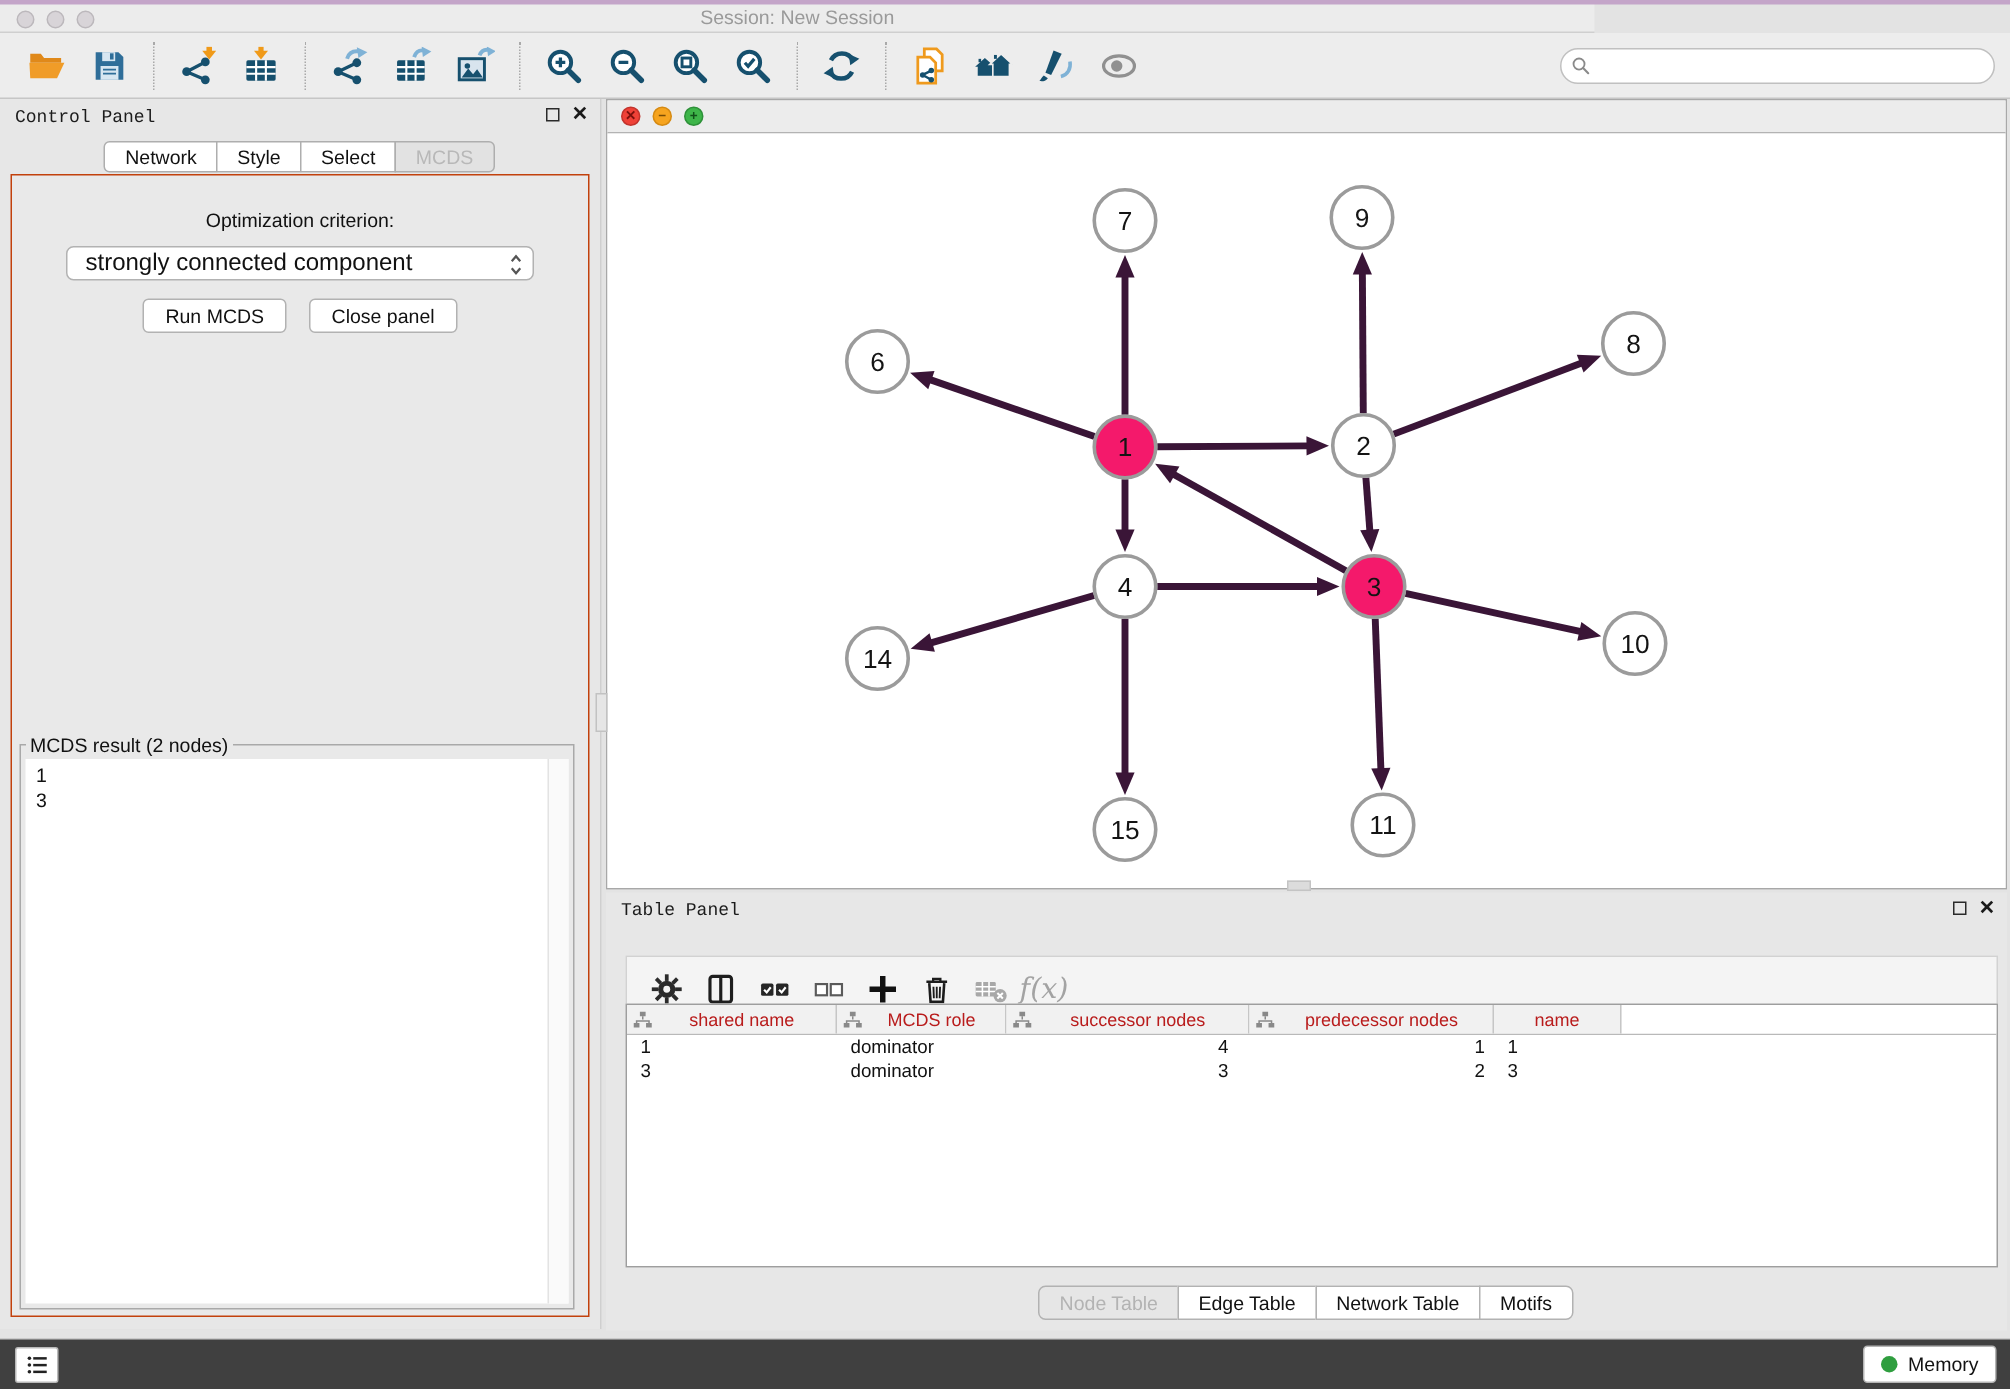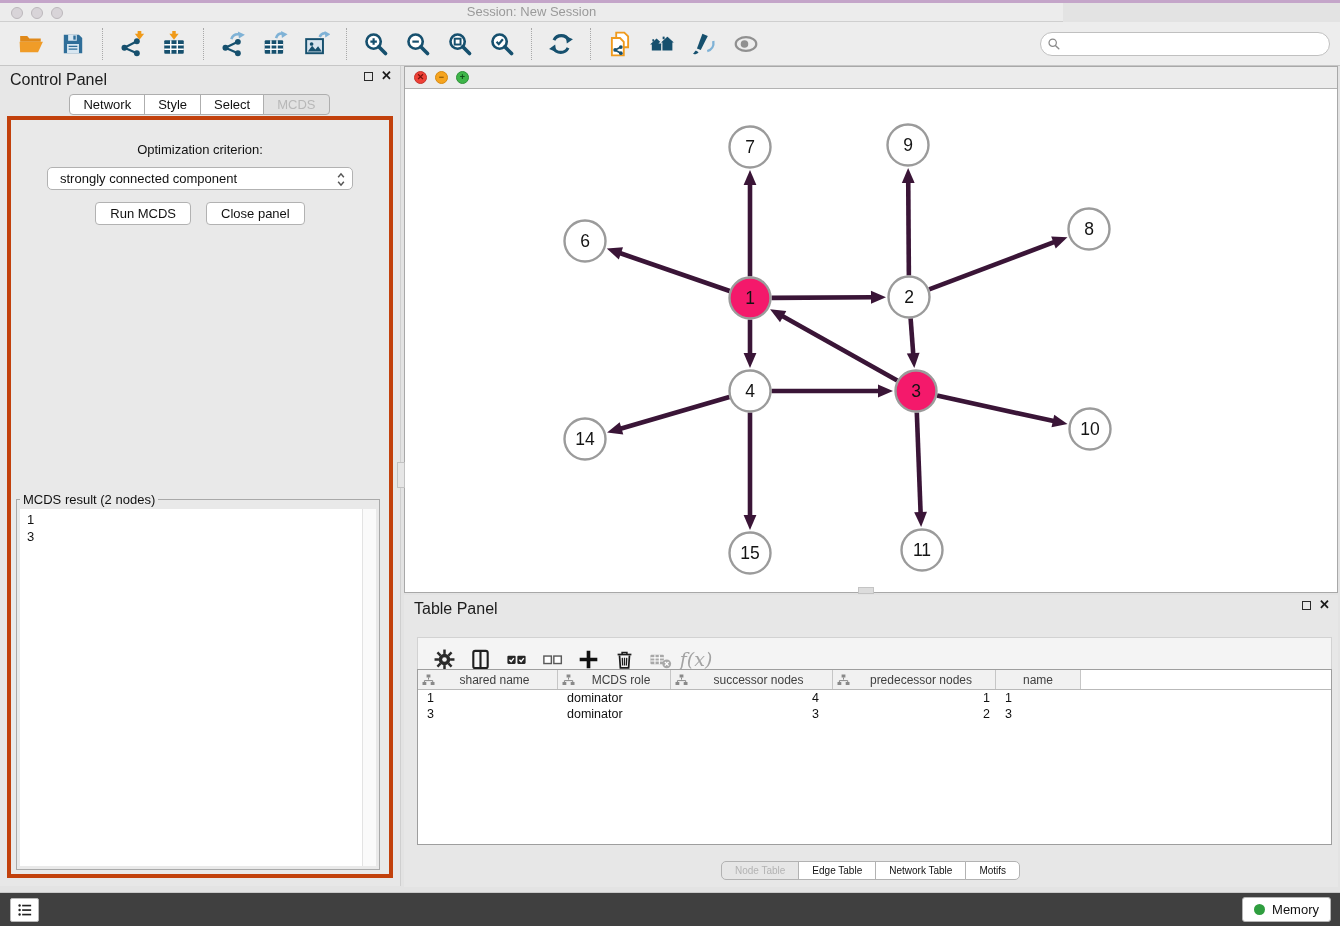--- a/index.html
+++ b/index.html
@@ -19,35 +19,35 @@
   .tb-items { display:flex; align-items:center; height:100%; }
   .tb-btn { width:32px; height:34px; display:flex; align-items:center; justify-content:center; margin:0 5px; cursor:default; }
   .tb-btn svg { width:26px; height:26px; }
   .tb-sep { width:1px; height:32px; border-left:1px dotted #a9a9a9; margin:0 8px; }
   .search-wrap { margin-left:auto; position:relative; width:290px; height:24px; }
   .search-wrap svg { position:absolute; left:7px; top:5px; width:14px; height:14px; }
   .search-input { width:100%; height:100%; border:1px solid #c0c0c0; border-radius:12px; background:#fff; padding:0 10px 0 26px; font-size:13px; outline:none; }
 
   
   .panel-head { position:absolute; left:0; top:0; right:0; height:24px; }
-  .panel-title { position:absolute; left:10px; top:5px; font-size:16px; color:#1c1c1c; }
+  .panel-title { position:absolute; left:10px; top:5px; font-size:12px; color:#1c1c1c;font-family:Liberation Mono, monospace; }
   .panel-icons { position:absolute; right:8px; top:4px; display:flex; gap:8px; align-items:center; }
   .float-ico { width:9px; height:9px; border:1.6px solid #2a2a2a; display:inline-block; }
   .close-ico { font-size:13px; font-weight:bold; color:#1a1a1a; line-height:12px; }
 
   
   .control-panel { position:absolute; left:0; top:66px; width:401px; height:820px; background:#e7e7e7; border-right:1px solid #cfcfcf; }
   .cp-tabs { position:absolute; top:28px; left:0; right:0; display:flex; justify-content:center; z-index:2; }
   .cp-tab { background:#fff; border:1px solid #aeaeae; padding:2px 13px; font-size:13px; color:#111; margin-left:-1px; cursor:default; }
   .cp-tab:first-child { border-radius:4px 0 0 4px; }
   .cp-tab:last-child { border-radius:0 4px 4px 0; }
   .cp-tab.active { background:#e2e2e2; color:#b8b8b8; }
-  .cp-body { position:absolute; left:7px; right:7px; top:50px; bottom:8px; border:4px solid #c2410c; background:#e9e9e9; }
+  .cp-body { position:absolute; left:7px; right:7px; top:50px; bottom:8px; border:1px solid #c2410c; background:#e9e9e9; }
   .opt-label { text-align:center; margin-top:22px; font-size:13px; color:#111; }
-  .select-box { position:relative; margin:10px 36px 0 36px; height:23px; background:#fff; border:1px solid #b2b2b2; border-radius:5px; display:flex; align-items:center; padding:0 26px 0 12px; font-size:13px; color:#111; }
+  .select-box { position:relative; margin:10px 36px 0 36px; height:23px; background:#fff; border:1px solid #b2b2b2; border-radius:5px; display:flex; align-items:center; padding:0 26px 0 12px; font-size:16px; color:#111; }
   .select-box svg { position:absolute; right:6px; top:3px; width:10px; height:17px; }
   .btn-row { display:flex; justify-content:center; gap:15px; margin-top:12px; }
   .btn { background:#fff; border:1px solid #b2b2b2; border-radius:4px; padding:3px 14px; font-size:13px; color:#111; cursor:default; }
   .result-fs { position:absolute; left:5px; right:9px; top:372px; bottom:4px; border:1px solid #a9a9a9; }
   .result-fs legend { font-size:13px; color:#111; margin-left:3px; padding:0 3px; }
   .result-inner { position:absolute; left:3px; right:3px; top:2px; bottom:3px; background:#fff; }
   .result-track { position:absolute; right:0; top:0; bottom:0; width:14px; background:#fafafa; border-left:1px solid #e3e3e3; }
   .result-text { position:absolute; left:0; right:15px; top:0; bottom:0; font-size:13px; line-height:17px; padding:2px 0 0 7px; white-space:pre; color:#111; }
 
   
@@ -66,33 +66,33 @@
   .v-handle { position:absolute; left:397px; top:462px; width:8px; height:26px; background:#e6e6e6; border:1px solid #c2c2c2; }
   .h-handle { position:absolute; left:858px; top:587px; width:16px; height:7px; background:#dcdcdc; border:1px solid #c4c4c4; }
 
   
   .table-panel { position:absolute; left:404px; top:595px; width:934px; height:292px; background:#e7e7e7; }
   .tp-toolbar { position:absolute; left:13px; right:6px; top:42px; height:44px; background:#f4f4f4; border:1px solid #d2d2d2; display:flex; align-items:center; padding:0 8px; }
   .tp-btn { width:36px; height:36px; display:flex; align-items:center; justify-content:center; cursor:default; }
   .tp-btn svg { width:23px; height:23px; }
   .fx { font-family:"DejaVu Serif", serif; font-style:italic; font-size:19px; color:#a3a3a3; padding:0 4px; }
   .tp-table { position:absolute; left:13px; right:6px; top:74px; bottom:42px; background:#fff; border:1px solid #9e9e9e; overflow:hidden; }
-  .thead { display:flex; height:20px; border-bottom:1px solid #b9b9b9; font-size:12px; color:#404040; }
+  .thead { display:flex; height:20px; border-bottom:1px solid #b9b9b9; font-size:12px; color:#b91c1c; }
   .th { background:#f1f1f1; border-right:1px solid #c6c6c6; display:flex; align-items:center; position:relative; }
   .th .th-label { flex:1; text-align:center; padding:0 4px 0 18px; white-space:nowrap; overflow:hidden; }
   .th .th-label.noicon { padding-left:4px; }
   .th svg { position:absolute; left:4px; top:4px; width:13px; height:12px; }
   .th-fill { flex:1; background:#fff; }
   .tr { display:flex; height:16px; font-size:12.5px; color:#111; }
   .td { overflow:hidden; white-space:nowrap; line-height:16px; }
   .td.left { text-align:left; padding-left:9px; }
   .td.right { text-align:right; padding-right:14px; }
   .td.right2 { text-align:right; padding-right:6px; }
   .tp-tabs { position:absolute; left:0; right:0; bottom:7px; display:flex; justify-content:center; }
-  .t-tab { background:#fff; border:1px solid #b2b2b2; padding:3px 13px; font-size:10px; color:#111; margin-left:-1px; cursor:default; }
+  .t-tab { background:#fff; border:1px solid #b2b2b2; padding:3px 13px; font-size:13px; color:#111; margin-left:-1px; cursor:default; }
   .t-tab:first-child { border-radius:5px 0 0 5px; }
   .t-tab:last-child { border-radius:0 5px 5px 0; }
   .t-tab.active { background:#e6e6e6; color:#b3b3b3; }
 
   
   .statusbar { position:absolute; left:0; top:892px; width:1340px; height:34px; background:#404040; border-top:1px solid #c9c9c9; }
   .list-btn { position:absolute; left:10px; top:5px; width:29px; height:24px; background:#fff; border:1px solid #b9b9b9; border-radius:2px; display:flex; align-items:center; justify-content:center; }
   .list-btn svg { width:18px; height:18px; }
   .mem-btn { position:absolute; right:9px; top:4px; height:25px; display:flex; align-items:center; gap:7px; background:#fff; border:1px solid #b5b5b5; border-radius:3px; padding:0 11px; font-size:13px; color:#111; }
   .mem-dot { width:11px; height:11px; border-radius:50%; background:#2f9e3f; }

